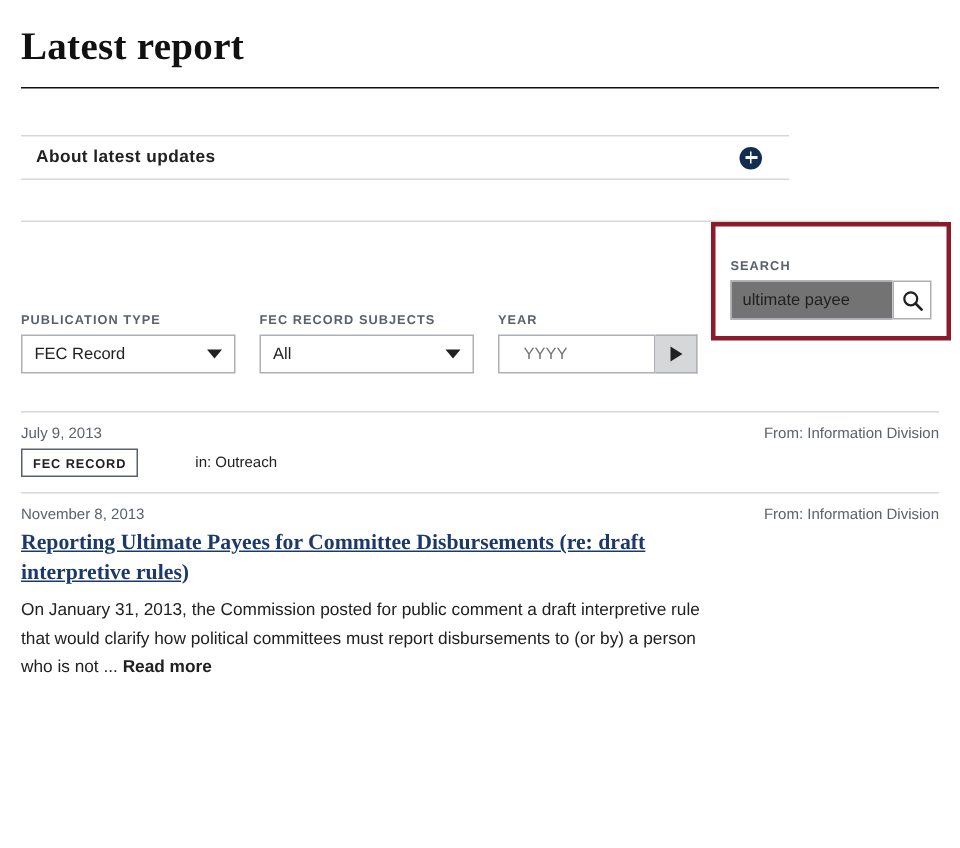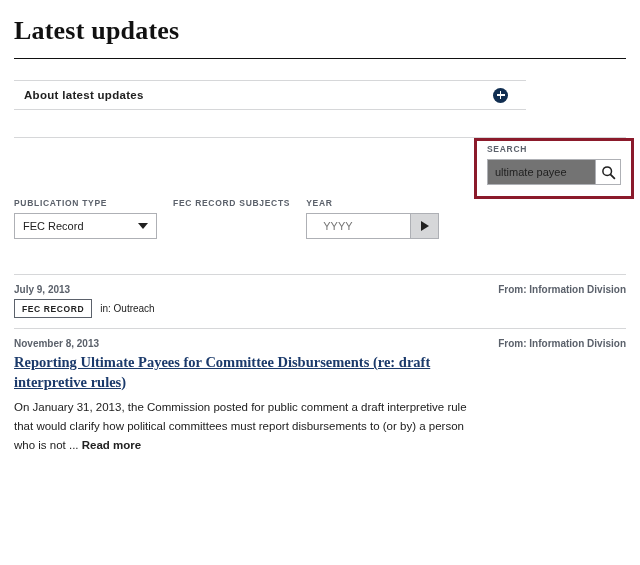--- a/index.html
+++ b/index.html
@@ -28,21 +28,21 @@
     width: 612px;
   }
   .intro {
     font-family: "Liberation Serif", serif;
     font-size: 13.5px;
     color: #1a1a1a;
     margin-top: 22px;
     margin-bottom: 0;
   }
   .about-bar {
-    margin-top: 21px;
+    margin-top: 31px;
     width: 512px;
     height: 30px;
     border-top: 1px solid #d6d7d9;
     border-bottom: 1px solid #d6d7d9;
     display: flex;
     align-items: center;
     justify-content: space-between;
     padding: 0 10px 0 10px;
   }
   .about-bar-label {
@@ -130,21 +130,21 @@
     width: 0; height: 0;
     border-top: 5px solid transparent;
     border-bottom: 5px solid transparent;
     border-left: 8px solid #212121;
   }
   .search-group {
     position: absolute;
     right: -8px;
     top: 0;
     border: 3px solid #8b1a2b;
-    padding: 3px 10px 11px 10px;
+    padding: 21px 10px 11px 10px;
     width: 160px;
   }
   .search-label {
     font-size: 8.5px;
     letter-spacing: 0.7px;
     color: #5b616b;
     font-weight: bold;
     margin-bottom: 5px;
   }
   .search-row { display: flex; }
@@ -179,21 +179,20 @@
     padding: 9px 0 10px 0;
   }
   .result:first-child { border-top: 1px solid #d6d7d9; }
   .result-meta {
     display: flex;
     justify-content: space-between;
     align-items: baseline;
     font-size: 10px;
     color: #5b616b;
     margin-bottom: 4px;
-    font-weight: bold;
   }
   .result-date { color: #5b616b; }
   .result-source { color: #5b616b; }
   .result-title {
     font-family: "Liberation Serif", serif;
     font-size: 14.5px;
     font-weight: bold;
     color: #1b3a6b;
     text-decoration: underline;
     line-height: 1.35;
@@ -219,47 +218,52 @@
     color: #212121;
     font-size: 8.5px;
     font-weight: bold;
     letter-spacing: 0.6px;
     padding: 4px 7px 3px 7px;
     margin-right: 8px;
   }
   .tag-in {
     font-size: 10px;
     color: #212121;
+    margin-left: 30px;
   }
 </style>
 </head>
 <body>
 
 <div class="page">
 
-  <h1 class="page-title">Latest updates</h1>
+  <h1 class="page-title">Latest report</h1>
 
 
   <div class="about-bar">
     <span class="about-bar-label">About latest updates</span>
     <span class="plus-icon"></span>
   </div>
 
   <div class="filters">
 
     <div class="filter-group">
       <div class="filter-label">PUBLICATION TYPE</div>
       <div class="select-box">
         <span>FEC Record</span>
         <span class="caret"></span>
       </div>
     </div>
 
     <div class="filter-group">
       <div class="filter-label">FEC RECORD SUBJECTS</div>
+      <div class="select-box">
+        <span>All</span>
+        <span class="caret"></span>
+      </div>
     </div>
 
     <div class="filter-group year-group">
       <div class="filter-label">YEAR</div>
       <div class="year-row">
         <input class="year-input" type="text" placeholder="YYYY" style="">
         <div class="year-go">
           <span class="tri"></span>
         </div>
       </div>

